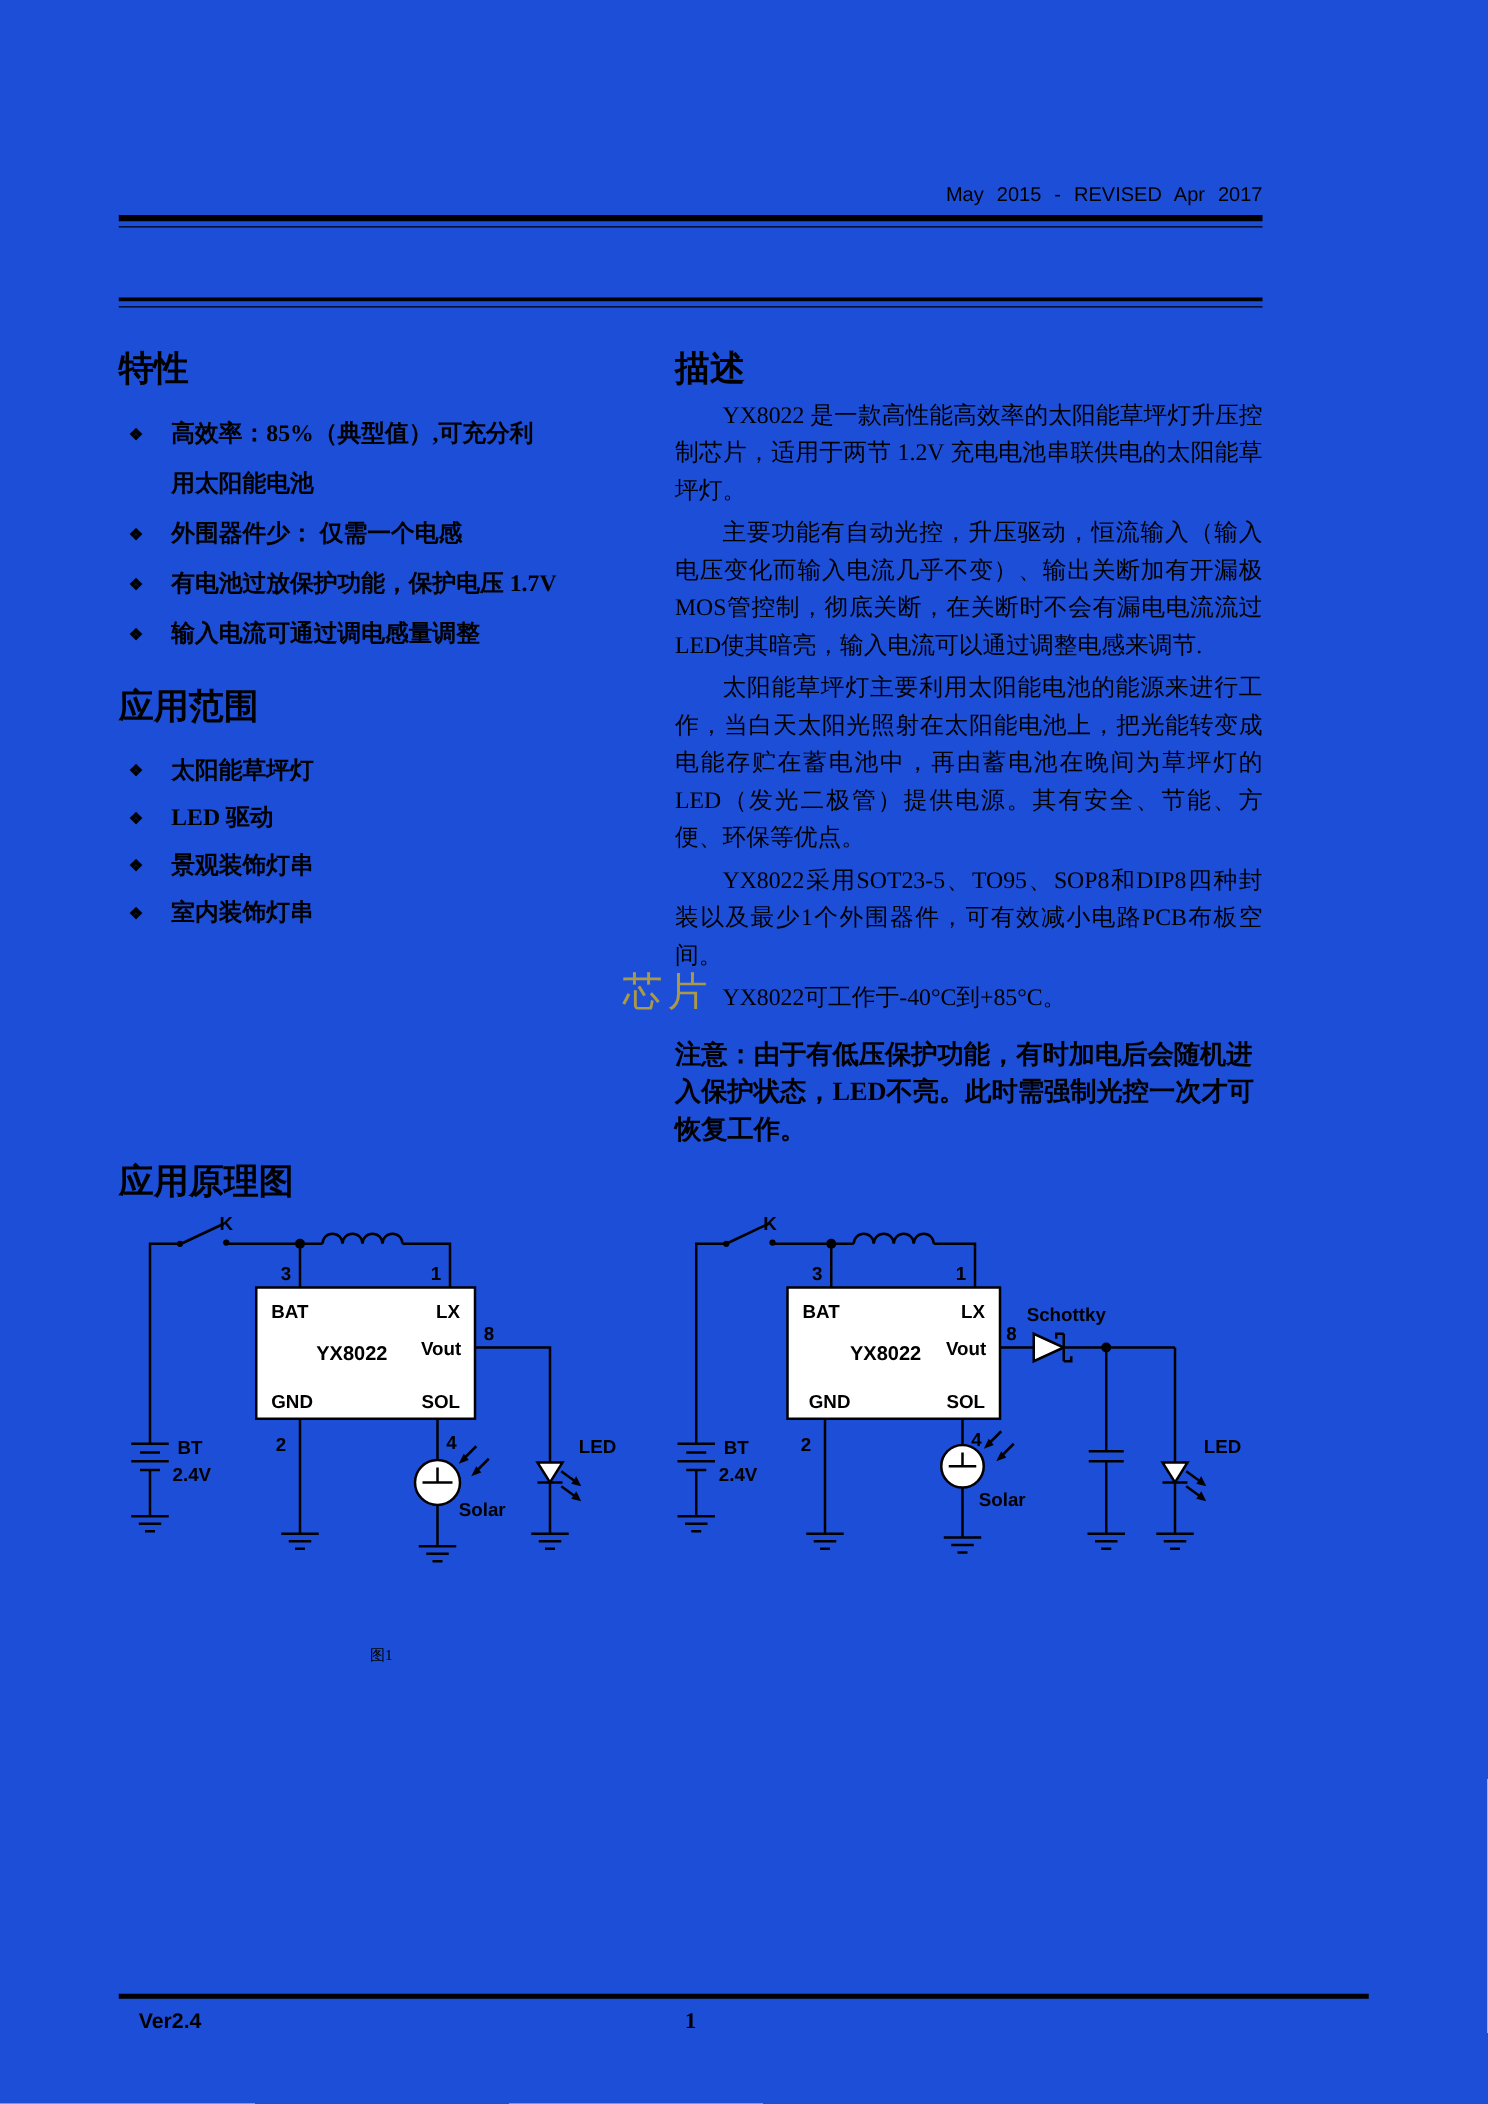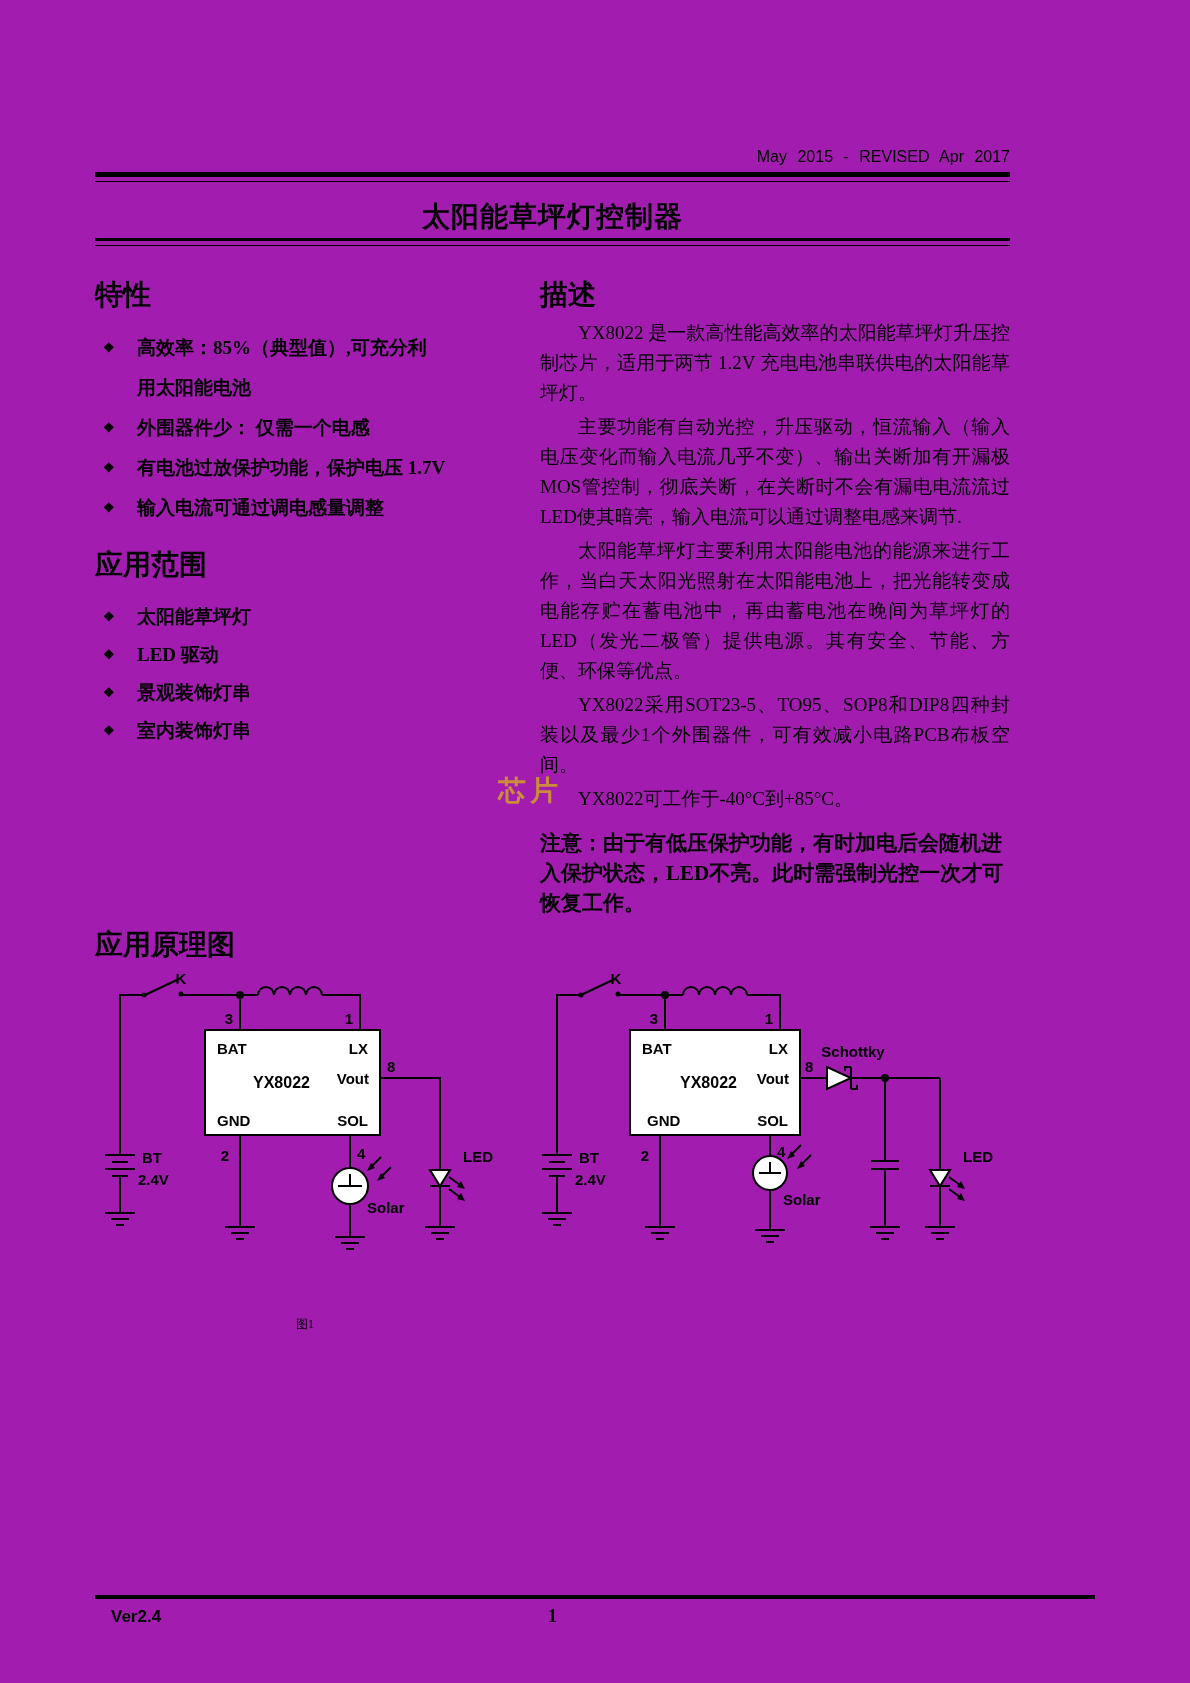--- a/index.html
+++ b/index.html
@@ -1,33 +1,33 @@
 <!DOCTYPE html>
 <html><head>
 <meta charset="utf-8">
 <style>
   * { margin:0; padding:0; box-sizing:border-box; }
   html,body { background:#ffffff; }
   .page {
-    position:relative; width:1190px; height:1683px; background:#a21caf;
+    position:relative; width:1190px; height:1683px; background:#1d4ed8;
     font-family:"Liberation Serif", serif; color:#000; overflow:hidden;
   }
   .abs { position:absolute; }
 
   .revision { top:148px; left:95px; width:915px; text-align:right;
     font-family:"Liberation Sans", sans-serif; font-size:16px; word-spacing:6px; }
 
   .rule-thick  { left:95px; width:915px; height:5px; background:#000; top:172px; }
   .rule-thin1  { left:95px; width:915px; height:1px; background:#000; top:181px; }
   .doc-title   { top:198px; left:95px; width:915px; text-align:center;
                  font-size:28px; font-weight:bold; letter-spacing:1px; }
   .rule-title-a{ left:95px; width:915px; height:3px; background:#000; top:238px; }
   .rule-title-b{ left:95px; width:915px; height:1px; background:#000; top:245px; }
 
-  .watermark { left:498px; top:772px; font-size:28px; font-weight:bold;
+  .watermark { left:498px; top:772px; font-size:32px; font-weight:normal;
     color:#d9b216; opacity:.75; z-index:0; letter-spacing:4px; }
 
   .col-left  { left:95px;  top:276px; width:412px; z-index:1; }
   .col-right { left:540px; top:276px; width:470px; z-index:1; }
 
   h2.section { font-size:28px; font-weight:bold; }
   .col-left h2 { margin-bottom:14px; }
   .col-right h2 { margin-bottom:4px; }
   .section-gap { margin-top:18px; }
 
@@ -66,21 +66,20 @@
   svg text.chipname { font-size:16px; }
 </style>
 </head>
 <body>
 
 <div class="page">
 
   <div class="abs revision">May 2015 - REVISED Apr 2017</div>
   <div class="abs rule-thick"></div>
   <div class="abs rule-thin1"></div>
-  <div class="abs doc-title">太阳能草坪灯控制器</div>
   <div class="abs rule-title-a"></div>
   <div class="abs rule-title-b"></div>
 
   <div class="abs watermark">芯片</div>
 
   <div class="abs col-left">
     <h2 class="section">特性</h2>
     <ul class="blist features">
       <li class="wrap">
         <span class="bullet">❖</span>

